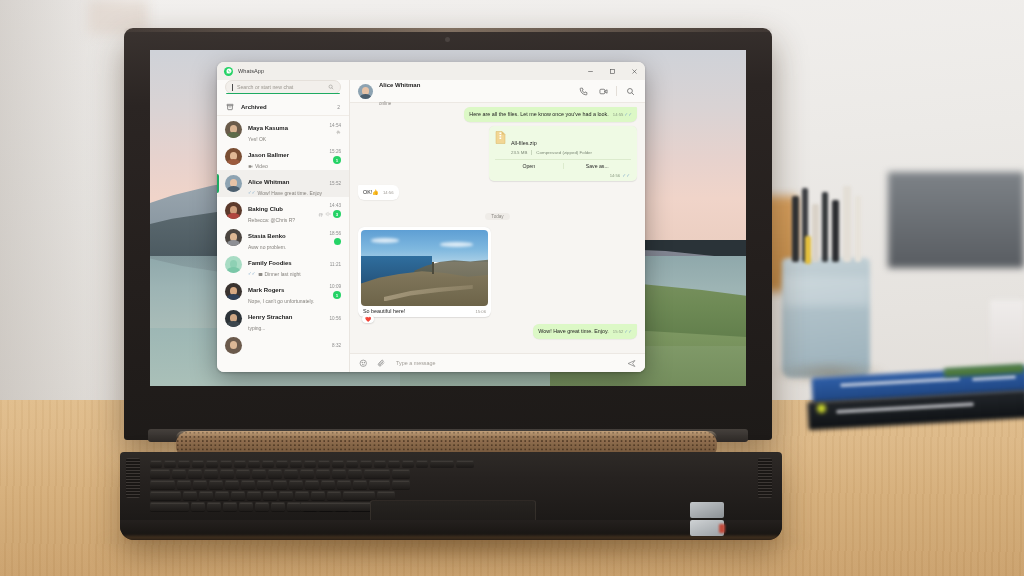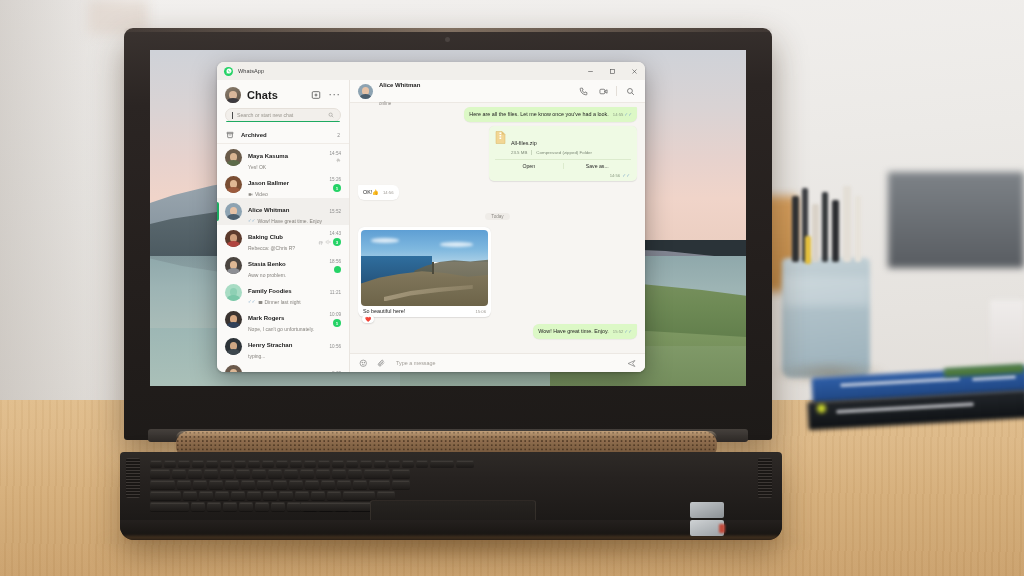--- a/index.html
+++ b/index.html
@@ -539,35 +539,20 @@
                 <line x1="9.5" y1="2.5" x2="2.5" y2="9.5"></line>
               </svg>
           </span>
         </div>
       </div>
 
       <div class="wa-body">
 
         <div class="side">
 
-          <div class="side-head">
-            <span class="avatar-me">
-              <span class="av-face"></span>
-                <span class="av-body"></span>
-            </span>
-            <span class="chats-title">Chats</span>
-            <span class="side-head-sp"></span>
-            <span class="ico-btn">
-              <svg viewBox="0 0 24 24" fill="none" stroke="#3a3a3a" stroke-width="1.7">
-                <rect x="3" y="4" width="18" height="16" rx="2.5"></rect>
-                  <path d="M12 8.5v7M8.5 12h7"></path>
-              </svg>
-            </span>
-            <span class="ico-btn dots">···</span>
-          </div>
 
           <div class="search-wrap">
             <div class="search">
               <span class="search-caret"></span>
               <span class="search-ph">Search or start new chat</span>
               <svg viewBox="0 0 24 24" fill="none" stroke="#8d8a85" stroke-width="2">
                 <circle cx="10.5" cy="10.5" r="6.5"></circle>
                   <line x1="15.5" y1="15.5" x2="21" y2="21"></line>
               </svg>
               <span class="search-underline"></span>

